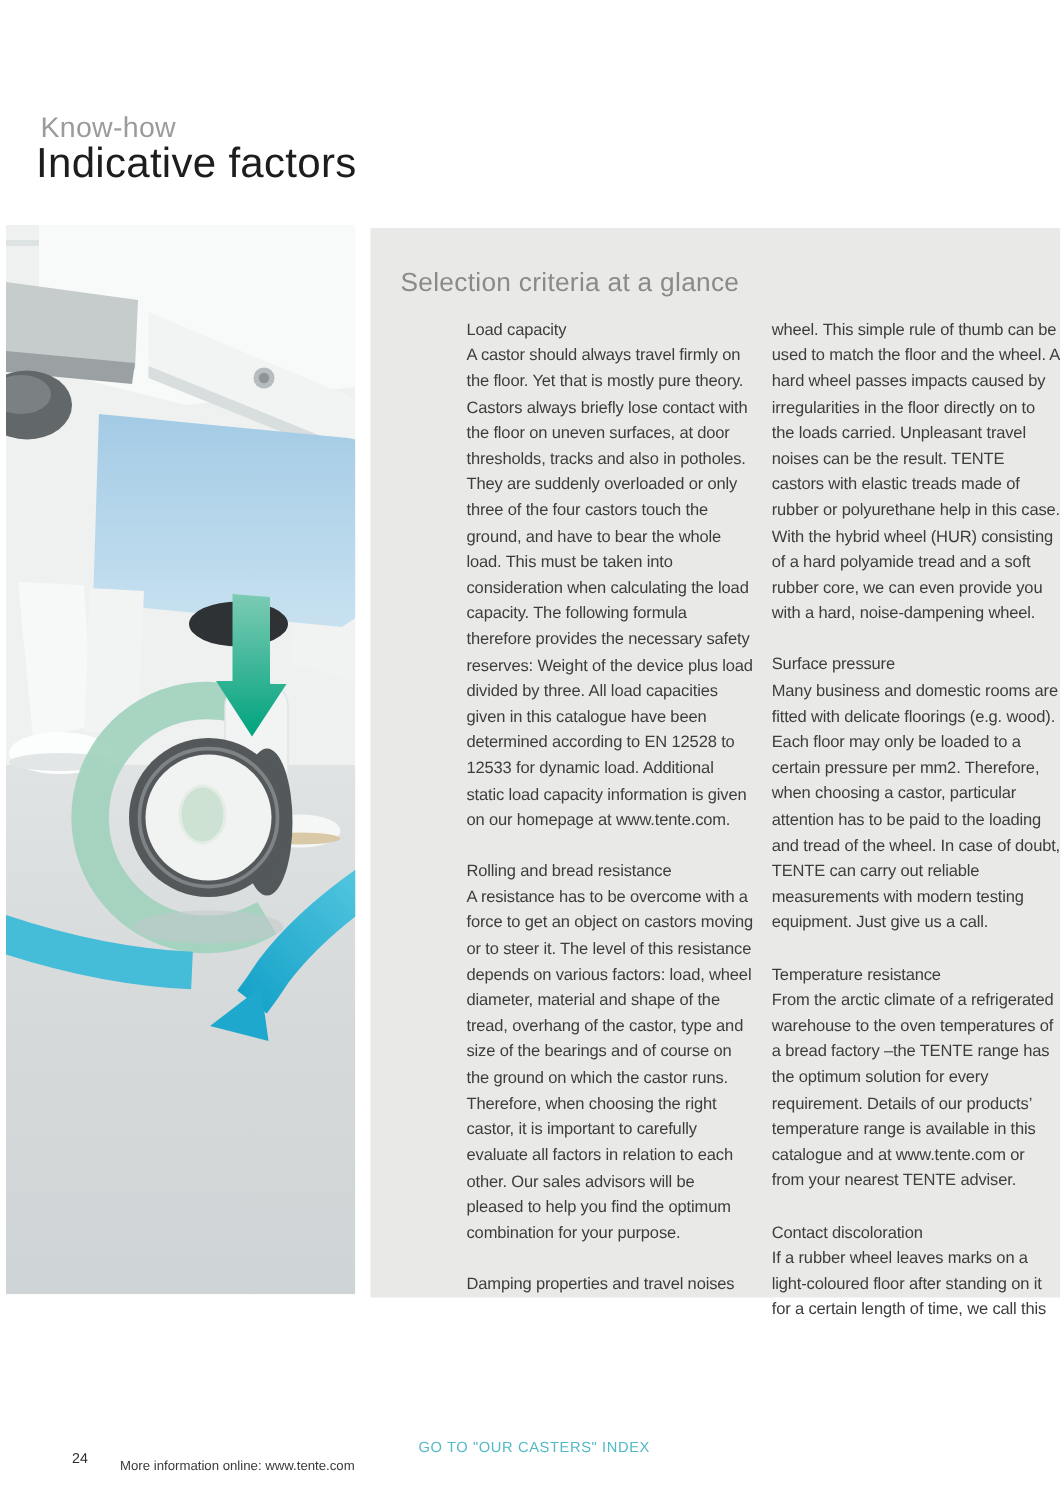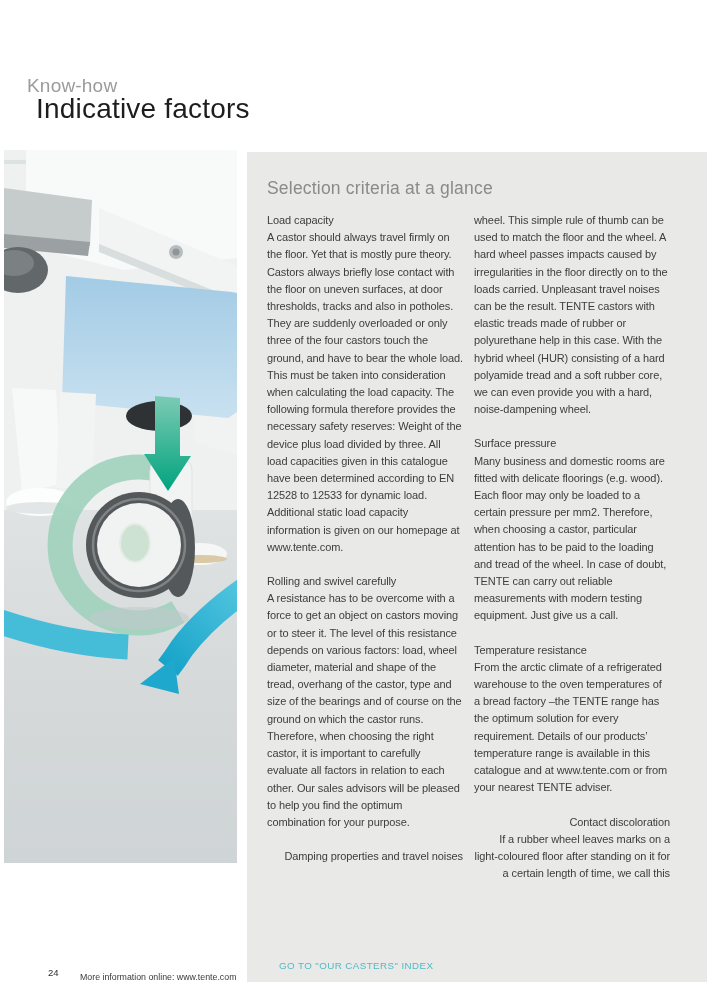--- a/index.html
+++ b/index.html
@@ -1,31 +1,31 @@
 <!DOCTYPE html>
 <html><head>
 <meta charset="utf-8">
 <style>
   html,body{margin:0;padding:0;background:#ffffff;}
   .page{position:relative;width:707px;height:1000px;background:#ffffff;overflow:hidden;
         font-family:"Liberation Sans", sans-serif;}
   
   .eyebrow{position:absolute;left:27px;top:75px;font-size:19px;font-weight:300;color:#9b9b9b;letter-spacing:.2px;}
-  .page-title{position:absolute;left:36px;top:93px;margin:0;font-size:28px;font-weight:300;color:#1d1d1d;letter-spacing:.2px;}
+  .page-title{position:absolute;left:24px;top:93px;margin:0;font-size:28px;font-weight:300;color:#1d1d1d;letter-spacing:.2px;}
   
   .photo{position:absolute;left:4px;top:150px;width:233px;height:713px;overflow:hidden;}
   .photo svg{display:block;}
   
-  .panel{position:absolute;left:247px;top:152px;width:460px;height:830px;background:#e9e9e7;box-sizing:border-box;padding:26px 0 0 20px;}
+  .panel{position:absolute;left:247px;top:152px;width:460px;height:713px;background:#e9e9e7;box-sizing:border-box;padding:26px 0 0 20px;}
   .panel-title{margin:0 0 13px 0;font-size:17.5px;font-weight:400;color:#8a8a8a;letter-spacing:.2px;}
-  .cols{display:flex;gap:11px;}
+  .cols{display:flex;gap:11px;margin-left:44px;}
   .col{width:196px;}
   .sec-heading{font-size:11px;line-height:17.2px;color:#3d3d3d;letter-spacing:-0.1px;}
   .sec-para{font-size:11px;line-height:17.2px;color:#3d3d3d;letter-spacing:-0.1px;margin:0 0 17px 0;}
-  .sec-para:last-child{margin-bottom:0;text-align:right;}
+  .sec-para:last-child{margin-bottom:0;}
   
   .pagenum{position:absolute;left:48px;top:967px;font-size:9.5px;color:#2e2e2e;}
   .footer-info{position:absolute;left:80px;top:972px;font-size:8.8px;color:#3a3a3a;}
   .index-link{position:absolute;left:279px;top:960px;font-size:9.8px;color:#52b9c6;letter-spacing:.4px;text-decoration:none;cursor:pointer;}
 </style>
 </head>
 <body>
 
 <div class="page">
 
@@ -110,21 +110,21 @@
 
   <section class="panel">
     <h2 class="panel-title">Selection criteria at a glance</h2>
     <div class="cols" id="cols">
         <div class="col">
           <div class="sec-para">
             <div class="sec-heading">Load capacity</div>
             <div>A castor should always travel firmly on the floor. Yet that is mostly pure theory. Castors always briefly lose contact with the floor on uneven surfaces, at door thresholds, tracks and also in potholes. They are suddenly overloaded or only three of the four castors touch the ground, and have to bear the whole load. This must be taken into consideration when calculating the load capacity. The following formula therefore provides the necessary safety reserves: Weight of the device plus load divided by three. All load capacities given in this catalogue have been determined according to EN 12528 to 12533 for dynamic load. Additional static load capacity information is given on our homepage at www.tente.com.</div>
           </div>
           <div class="sec-para">
-            <div class="sec-heading">Rolling and swivel carefully</div>
+            <div class="sec-heading">Rolling and bread resistance</div>
             <div>A resistance has to be overcome with a force to get an object on castors moving or to steer it. The level of this resistance depends on various factors: load, wheel diameter, material and shape of the tread, overhang of the castor, type and size of the bearings and of course on the ground on which the castor runs. Therefore, when choosing the right castor, it is important to carefully evaluate all factors in relation to each other. Our sales advisors will be pleased to help you find the optimum combination for your purpose.</div>
           </div>
           <div class="sec-para">
             <div class="sec-heading">Damping properties and travel noises</div>
           </div>
         </div>
         <div class="col">
           <div class="sec-para">
             <div>wheel. This simple rule of thumb can be used to match the floor and the wheel. A hard wheel passes impacts caused by irregularities in the floor directly on to the loads carried. Unpleasant travel noises can be the result. TENTE castors with elastic treads made of rubber or polyurethane help in this case. With the hybrid wheel (HUR) consisting of a hard polyamide tread and a soft rubber core, we can even provide you with a hard, noise-dampening wheel.</div>
           </div>

